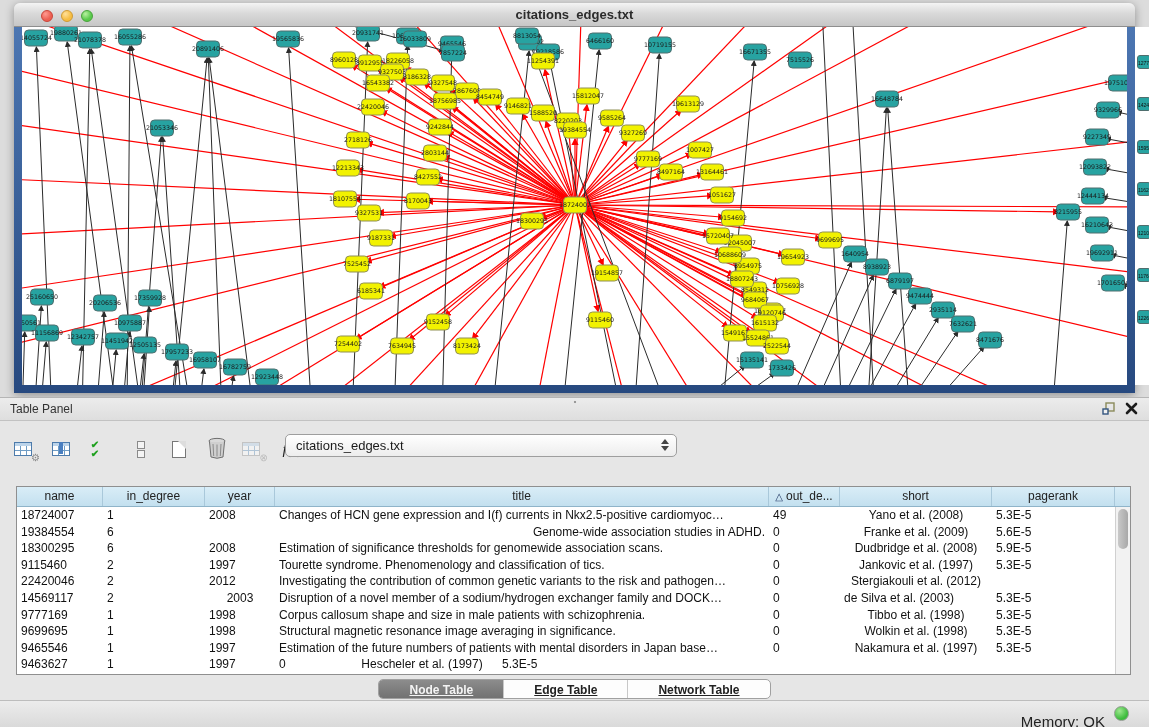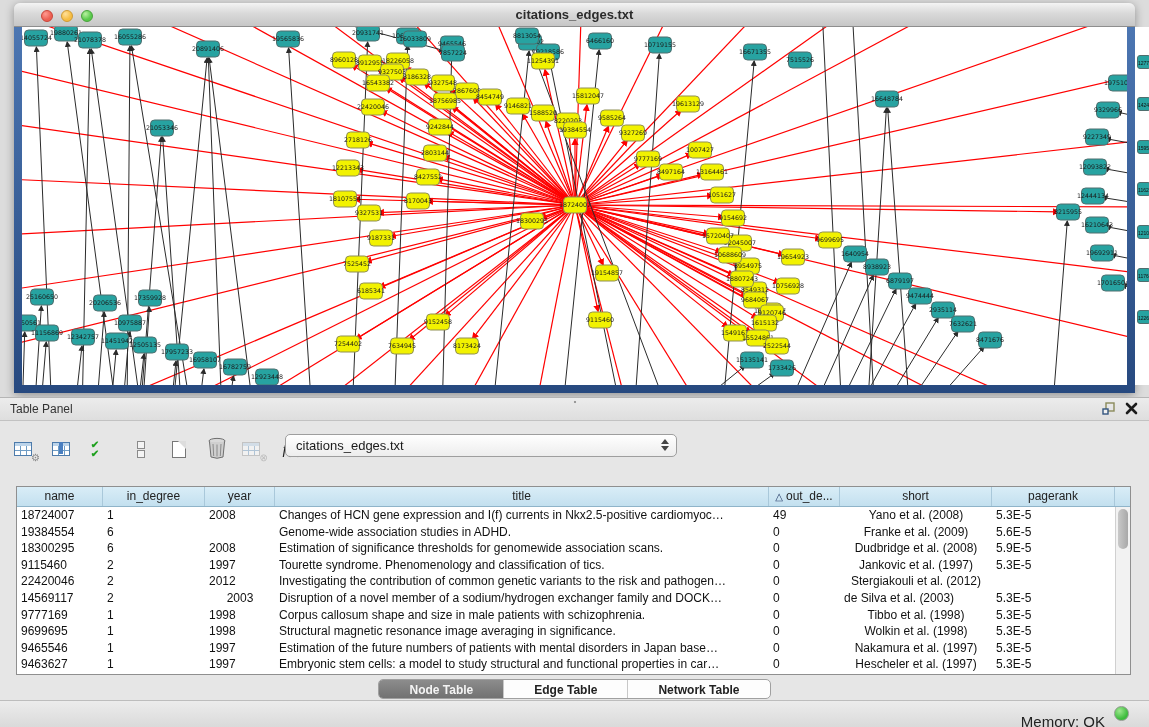--- a/index.html
+++ b/index.html
@@ -80,21 +80,21 @@
   #vscroll { position:absolute; right:0px; top:20px; bottom:0; width:15px;
              background:#f2f2f2; border-left:1px solid #d0d0d0; }
   #vthumb { position:absolute; left:2px; top:2px; width:10px; height:40px; border-radius:5px;
             background:linear-gradient(90deg,#c9c9c9,#a8a8a8); }
 
   
   #table-tabs { position:absolute; left:0; right:0; top:281px; text-align:center; }
   .seg { display:inline-flex; border:1px solid #a0a0a0; border-radius:5px; overflow:hidden;
          background:#fdfdfd; height:20px; }
   .seg button { border:none; background:none; font-size:12px; font-weight:bold; color:#222;
-                padding:0 30px; height:20px; border-right:1px solid #c8c8c8; }
+                padding:0 30px; height:20px; border-right:1px solid #c8c8c8;text-decoration:underline; }
   .seg button:last-child { border-right:none; }
   .seg button.active { background:linear-gradient(180deg,#8c8c8c,#6f6f6f); color:#f4f4f4; }
 
   
   #status-bar { position:absolute; left:0; top:700px; width:1149px; height:27px;
                 background:linear-gradient(180deg,#ececec,#dadada); border-top:1px solid #bdbdbd; }
   #mem-label { position:absolute; right:44px; top:12px; font-size:15px; color:#222;text-decoration:underline; }
   #mem-dot { position:absolute; right:20px; top:5px; width:15px; height:15px; border-radius:50%;
              background:radial-gradient(circle at 35% 30%,#9ee88f,#3dbc3d 65%); border:1px solid #8e9a8e; }
 </style>
@@ -815,21 +815,21 @@
           <div class="td" style="width: 70px; text-align: left;">2008</div>
           <div class="td" style="width: 494px; text-align: left;">Changes of HCN gene expression and I(f) currents in Nkx2.5-positive cardiomyoc…</div>
           <div class="td" style="width: 71px; text-align: left;">49</div>
           <div class="td" style="width: 152px; text-align: center;">Yano et al. (2008)</div>
           <div class="td" style="width: 123px; text-align: left;">5.3E-5</div>
         </div>
         <div class="tr">
           <div class="td" style="width: 86px; text-align: left;">19384554</div>
           <div class="td" style="width: 102px; text-align: left;">6</div>
           <div class="td" style="width: 70px; text-align: left; margin-top: 36px;">2009</div>
-          <div class="td" style="width: 494px; text-align: left;">Genome-wide association studies in ADHD.</div>
+          <div class="td" style="width: 494px; text-align: right;">Genome-wide association studies in ADHD.</div>
           <div class="td" style="width: 71px; text-align: left;">0</div>
           <div class="td" style="width: 152px; text-align: center;">Franke et al. (2009)</div>
           <div class="td" style="width: 123px; text-align: left;">5.6E-5</div>
         </div>
         <div class="tr">
           <div class="td" style="width: 86px; text-align: left;">18300295</div>
           <div class="td" style="width: 102px; text-align: left;">6</div>
           <div class="td" style="width: 70px; text-align: left;">2008</div>
           <div class="td" style="width: 494px; text-align: left;">Estimation of significance thresholds for genomewide association scans.</div>
           <div class="td" style="width: 71px; text-align: left;">0</div>
@@ -887,21 +887,20 @@
           <div class="td" style="width: 70px; text-align: left;">1997</div>
           <div class="td" style="width: 494px; text-align: left;">Estimation of the future numbers of patients with mental disorders in Japan base…</div>
           <div class="td" style="width: 71px; text-align: left;">0</div>
           <div class="td" style="width: 152px; text-align: center;">Nakamura et al. (1997)</div>
           <div class="td" style="width: 123px; text-align: left;">5.3E-5</div>
         </div>
         <div class="tr">
           <div class="td" style="width: 86px; text-align: left;">9463627</div>
           <div class="td" style="width: 102px; text-align: left;">1</div>
           <div class="td" style="width: 70px; text-align: left;">1997</div>
-          <div class="td" style="width: 494px; text-align: left;">Embryonic stem cells: a model to study structural and functional properties in car…</div>
           <div class="td" style="width: 71px; text-align: left;">0</div>
           <div class="td" style="width: 152px; text-align: center;">Hescheler et al. (1997)</div>
           <div class="td" style="width: 123px; text-align: left;">5.3E-5</div>
         </div>
       </div>
     <div id="vscroll">
       <div id="vthumb"></div>
     </div>
   </div>
 

